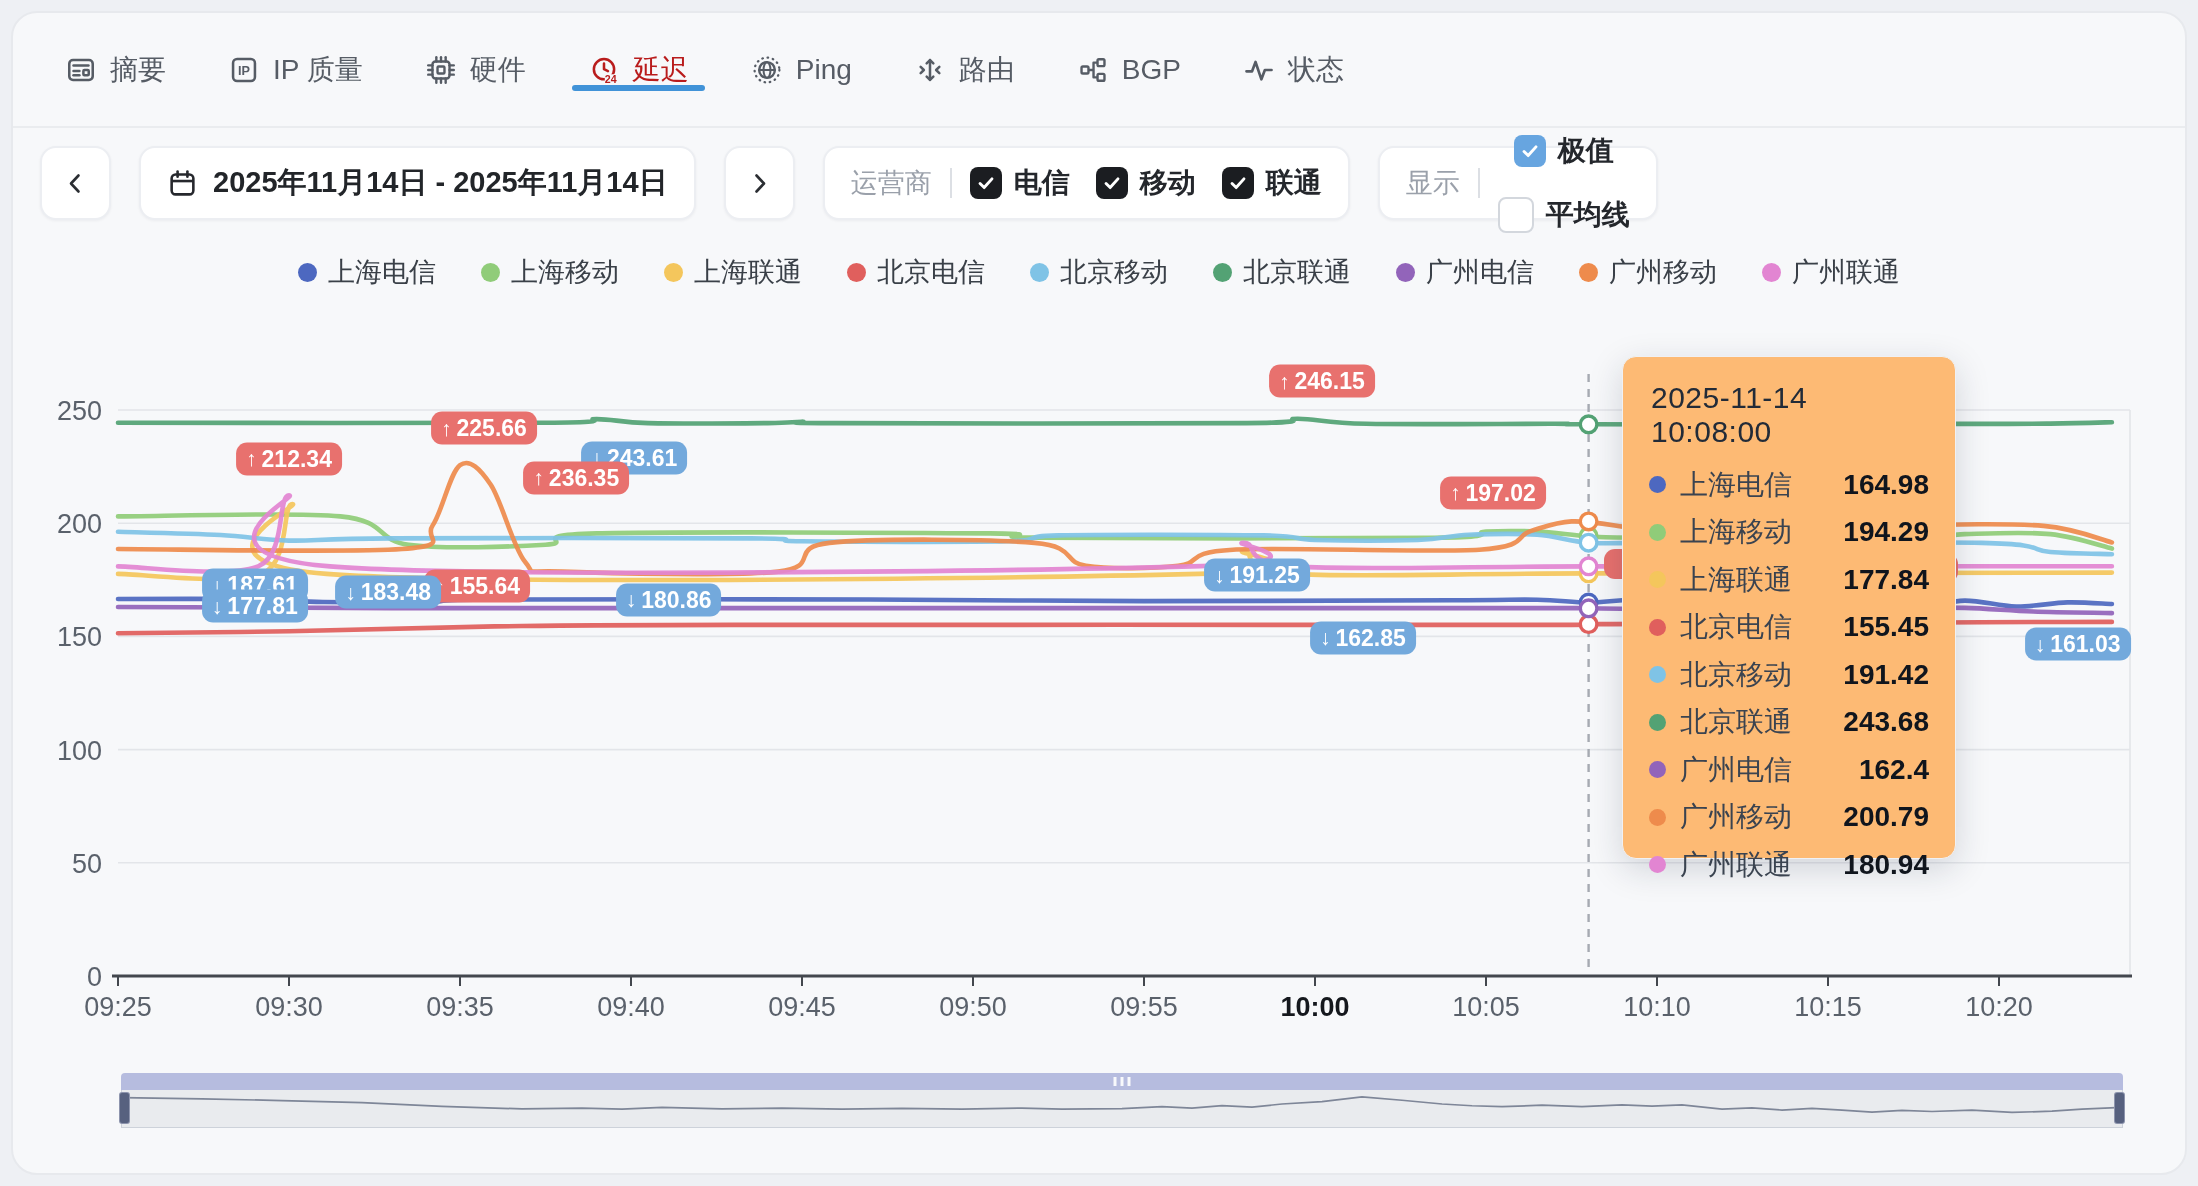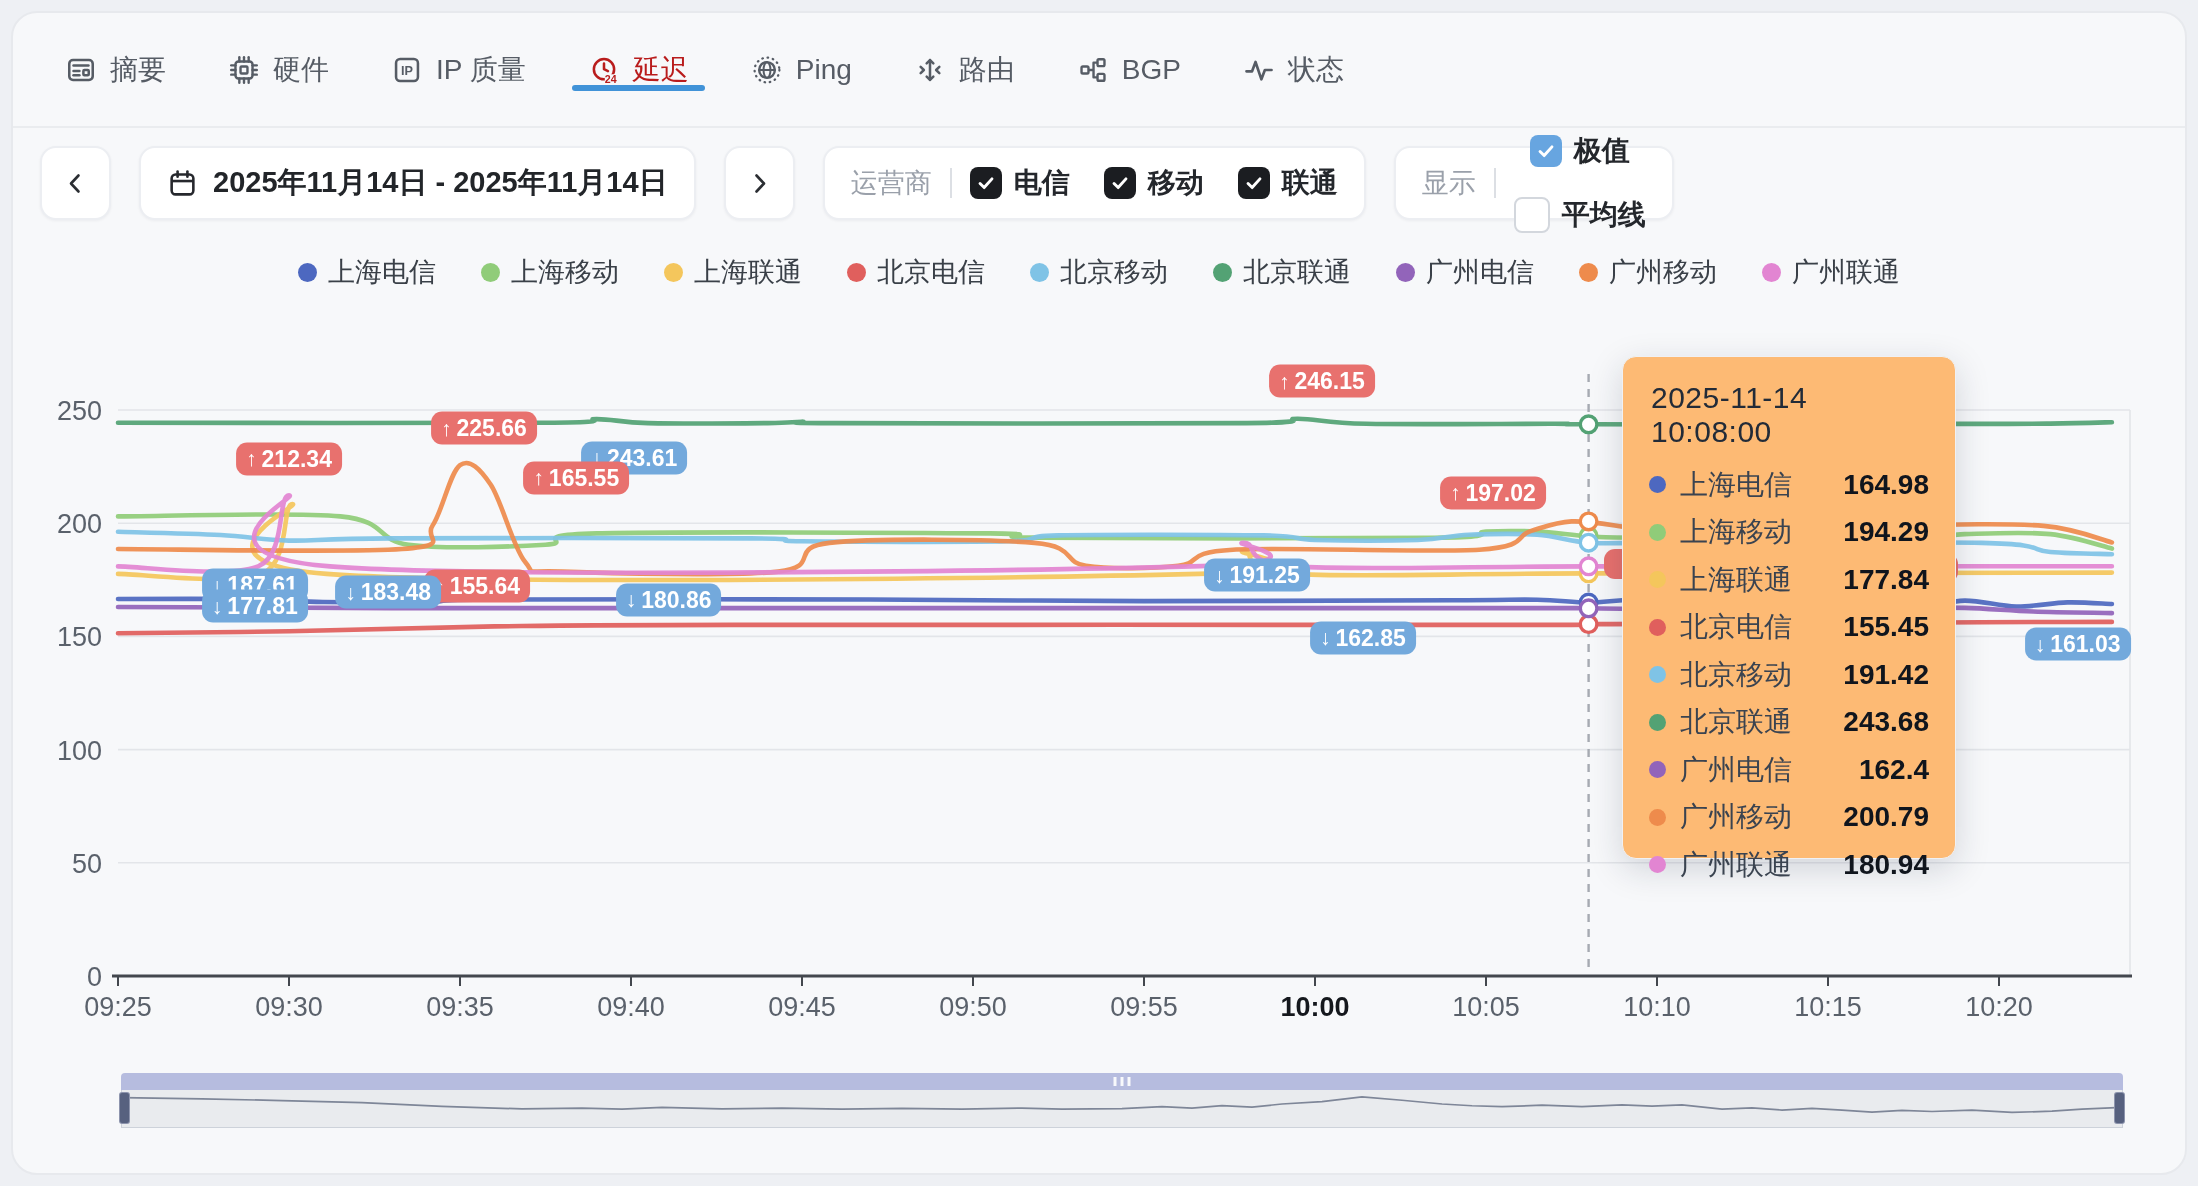--- a/index.html
+++ b/index.html
@@ -92,48 +92,48 @@
             <line x1="6.4" y1="8.6" x2="17.6" y2="8.6"></line>
             <line x1="6.4" y1="12.7" x2="10.8" y2="12.7"></line>
             <line x1="6.4" y1="16" x2="10.8" y2="16"></line>
             <rect x="13.8" y="12" width="4" height="4" rx="0.8"></rect>
           </svg>
         </span>
         <span class="tlabel">摘要</span>
       </div>
       <div class="tab">
         <span class="ticon">
+          <svg viewBox="0 0 24 24" fill="none">
+            <rect x="3.8" y="3.8" width="16.4" height="16.4" rx="3" stroke="currentColor" stroke-width="1.9"></rect>
+            <text x="12" y="15.6" text-anchor="middle" font-size="9.5" font-weight="700" fill="currentColor">IP</text>
+          </svg>
+        </span>
+        <span class="tlabel">IP 质量</span>
+      </div>
+      <div class="tab">
+        <span class="ticon">
           <svg viewBox="0 0 24 24" fill="none" stroke="currentColor" stroke-width="1.8" stroke-linecap="round">
             <rect x="5.6" y="5.6" width="12.8" height="12.8" rx="2.2"></rect>
             <rect x="9.4" y="9.4" width="5.2" height="5.2" rx="0.8"></rect>
             <line x1="8.5" y1="2.4" x2="8.5" y2="5.6"></line>
             <line x1="12" y1="2.4" x2="12" y2="5.6"></line>
             <line x1="15.5" y1="2.4" x2="15.5" y2="5.6"></line>
             <line x1="8.5" y1="18.4" x2="8.5" y2="21.6"></line>
             <line x1="12" y1="18.4" x2="12" y2="21.6"></line>
             <line x1="15.5" y1="18.4" x2="15.5" y2="21.6"></line>
             <line x1="2.4" y1="8.5" x2="5.6" y2="8.5"></line>
             <line x1="2.4" y1="12" x2="5.6" y2="12"></line>
             <line x1="2.4" y1="15.5" x2="5.6" y2="15.5"></line>
             <line x1="18.4" y1="8.5" x2="21.6" y2="8.5"></line>
             <line x1="18.4" y1="12" x2="21.6" y2="12"></line>
             <line x1="18.4" y1="15.5" x2="21.6" y2="15.5"></line>
           </svg>
         </span>
         <span class="tlabel">硬件</span>
       </div>
-      <div class="tab">
-        <span class="ticon">
-          <svg viewBox="0 0 24 24" fill="none">
-            <rect x="3.8" y="3.8" width="16.4" height="16.4" rx="3" stroke="currentColor" stroke-width="1.9"></rect>
-            <text x="12" y="15.6" text-anchor="middle" font-size="9.5" font-weight="700" fill="currentColor">IP</text>
-          </svg>
-        </span>
-        <span class="tlabel">IP 质量</span>
-      </div>
       <div class="tab active">
         <span class="ticon">
           <svg viewBox="0 0 24 24" fill="none">
             <circle cx="12" cy="11.4" r="7.6" stroke="currentColor" stroke-width="1.9"></circle>
             <path d="M12 7.2 V11.4 L15 12.8" stroke="currentColor" stroke-width="1.9" stroke-linecap="round" stroke-linejoin="round"></path>
             <rect x="12.6" y="15.2" width="8.6" height="7.2" fill="#f7f8fa"></rect>
             <text x="17" y="21.4" text-anchor="middle" font-size="8" font-weight="700" fill="currentColor">24</text>
           </svg>
         </span>
         <span class="tlabel">延迟</span>
@@ -200,21 +200,21 @@
     <div class="tbtn">
       <svg class="chev" viewBox="0 0 27 27" fill="none">
         <path d="M10.5 5.5 L18 13.5 L10.5 21.5" stroke="#2b2e33" stroke-width="2.6" stroke-linecap="round" stroke-linejoin="round"></path>
       </svg>
     </div>
 
 
     <div class="tgroup">
       <span class="glabel">运营商</span>
       <span class="vdiv"></span>
-      <span id="carrier-opts" style="display:flex;gap:34px;align-items:flex-start;">
+      <span id="carrier-opts" style="display:flex;gap:26px;align-items:flex-start;">
           <span class="opt">
             <span class="cb" style="background: rgb(27, 29, 33);">
               <svg viewBox="0 0 24 24" fill="none">
                 <path d="M5.5 12.5 L10 17 L18.5 7.5" stroke="#fff" stroke-width="3.2" stroke-linecap="round" stroke-linejoin="round"></path>
               </svg>
             </span>
             <span class="optlabel">电信</span>
           </span>
           <span class="opt">
             <span class="cb" style="background: rgb(27, 29, 33);">
@@ -361,21 +361,21 @@
       <div class="badge max" style="left: 483.94px; top: 428.112px;">
         <span class="arr">↑</span>
         <span>225.66</span>
       </div>
       <div class="badge min" style="left: 634.42px; top: 457.997px;">
         <span class="arr">↓</span>
         <span>243.61</span>
       </div>
       <div class="badge max" style="left: 576.28px; top: 477.92px;">
         <span class="arr">↑</span>
-        <span>165.55</span>
+        <span>236.35</span>
       </div>
       <div class="badge min" style="left: 254.8px; top: 585.007px;">
         <span class="arr">↓</span>
         <span>187.61</span>
       </div>
       <div class="badge min" style="left: 254.8px; top: 606.062px;">
         <span class="arr">↓</span>
         <span>177.81</span>
       </div>
       <div class="badge max" style="left: 477.1px; top: 586.139px;">

